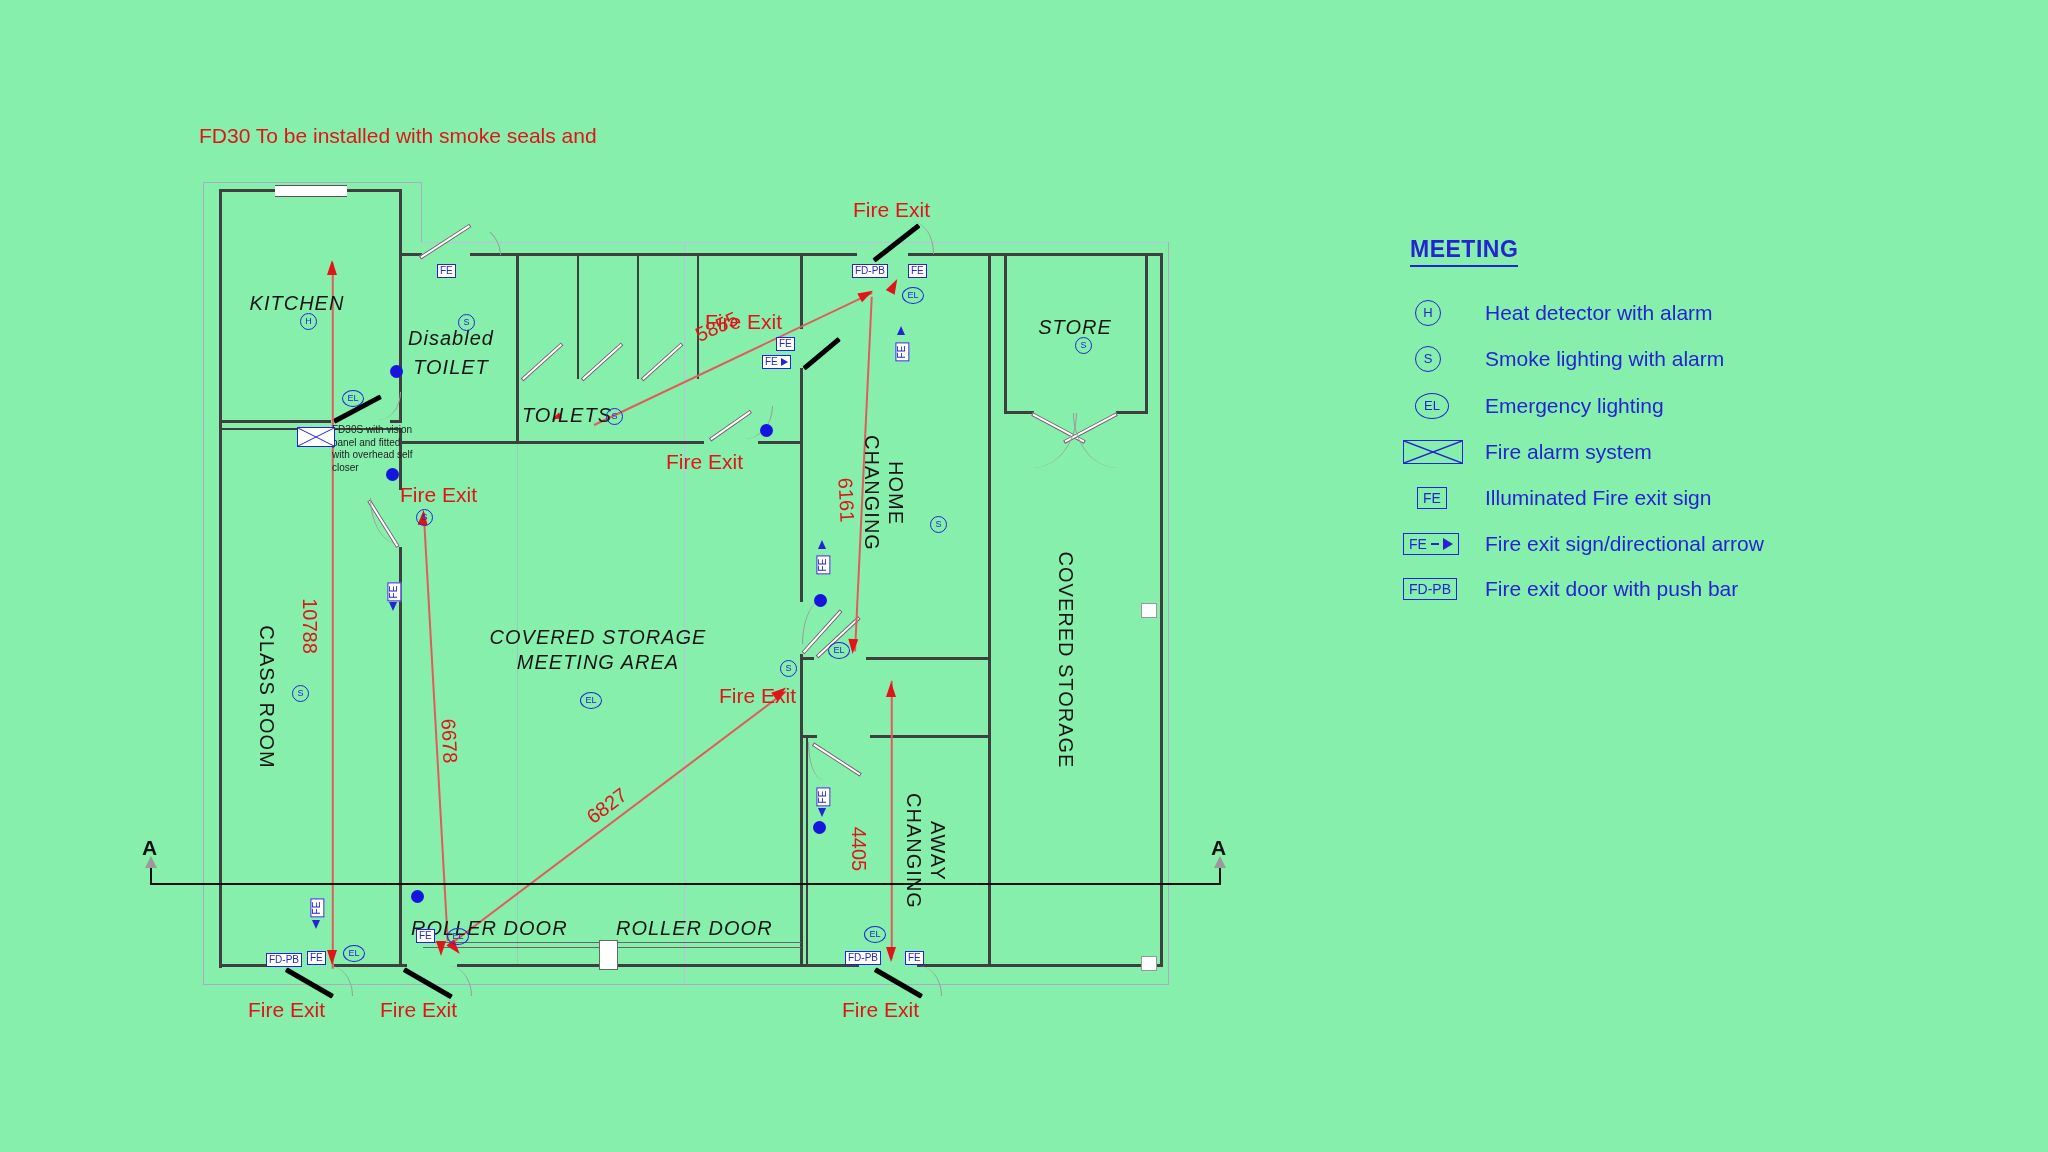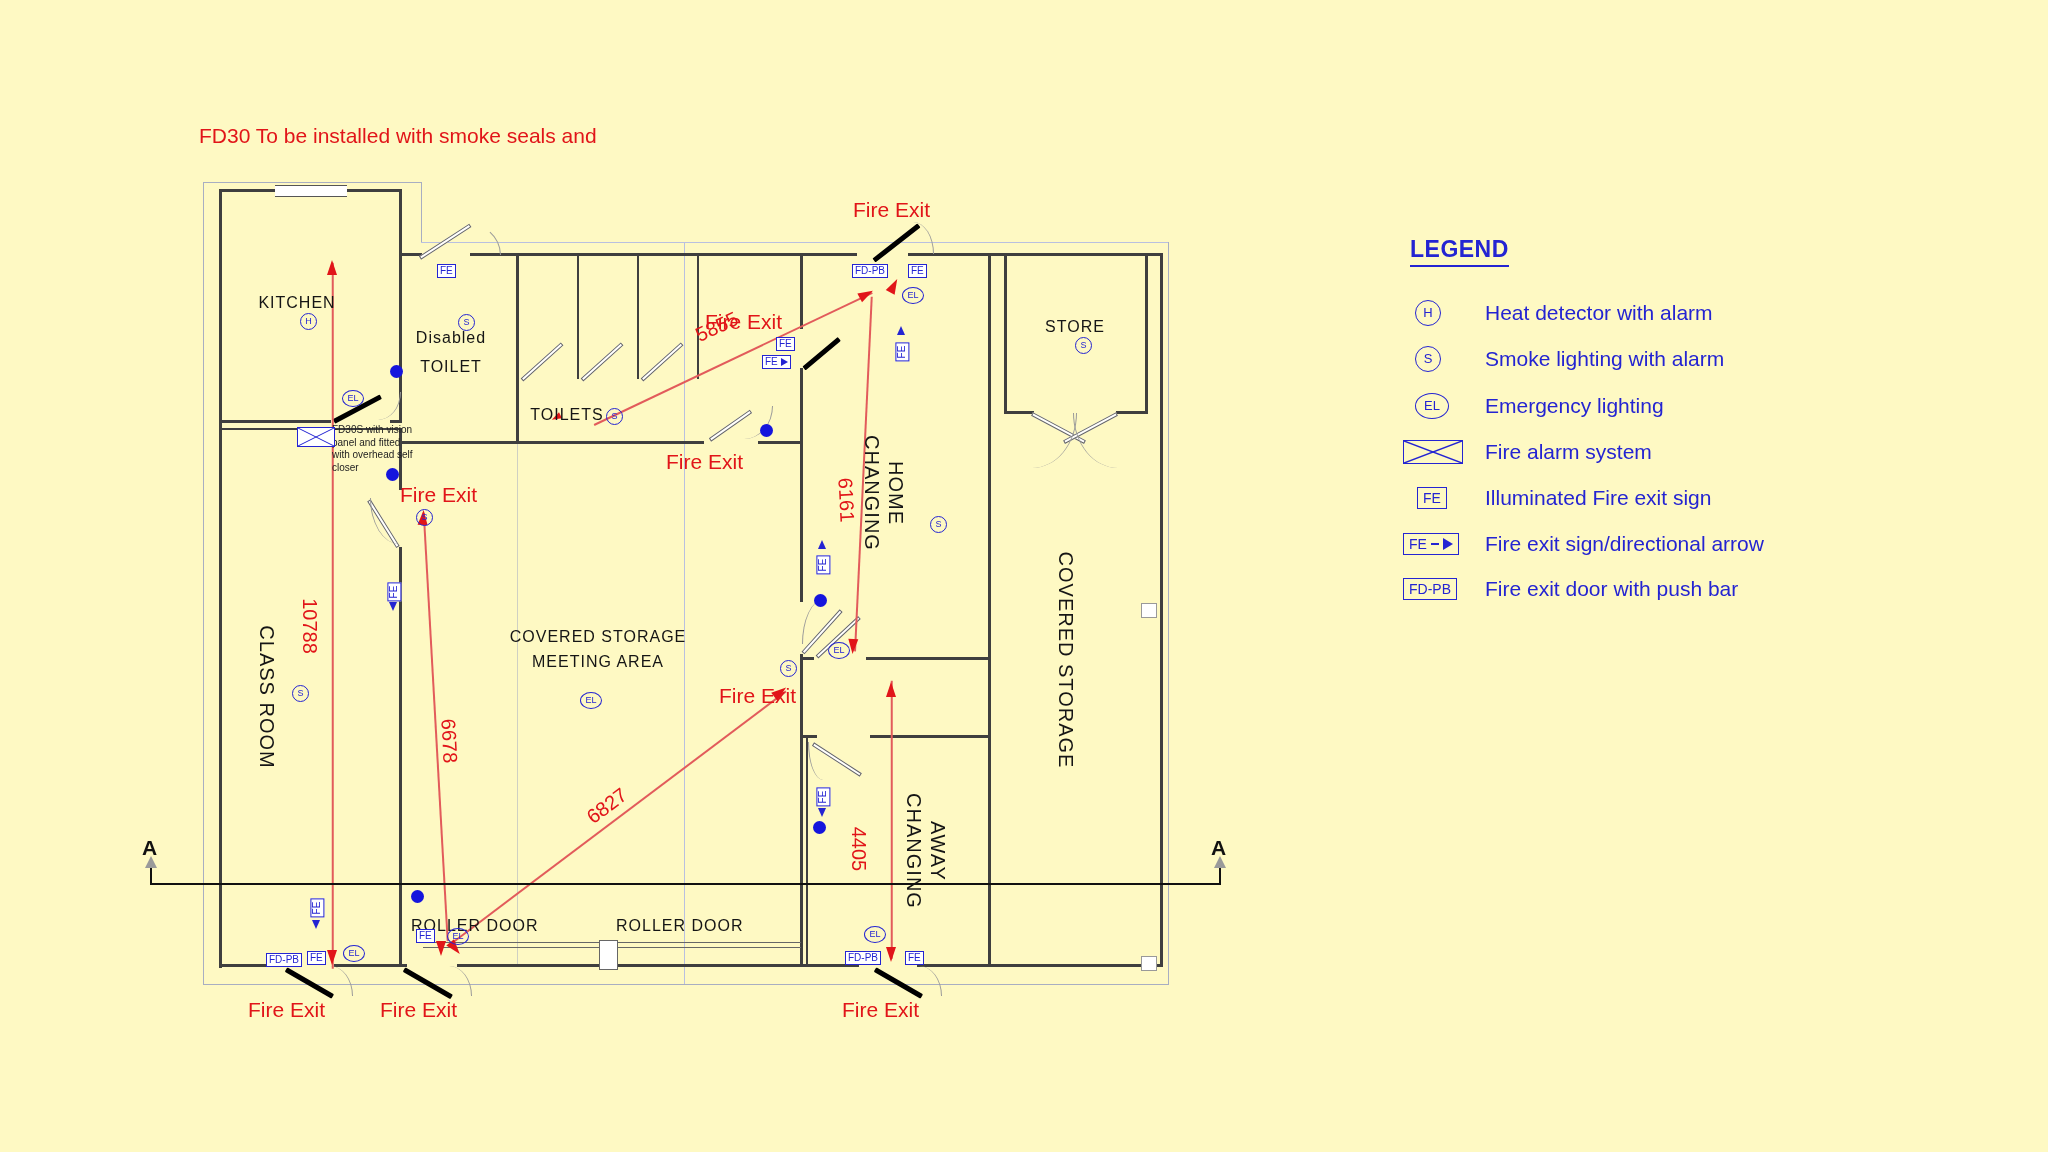--- a/index.html
+++ b/index.html
@@ -1,28 +1,28 @@
 <!DOCTYPE html>
 <html><head>
 <meta charset="utf-8">
 <style>
   :root{
     --red:#e11519; --lred:#e25b5b; --blue:#2424d2; --dot:#1515dd;
     --wall:#3f3f3f; --thin:#a8aec2; --grid:#b9c0e0; --door:#888;
   }
   html,body{margin:0;padding:0;background:#fff;}
-  #canvas{position:relative;width:2048px;height:1152px;background:#fef9c3;overflow:hidden;
+  #canvas{position:relative;width:2048px;height:1152px;background:#86efac;overflow:hidden;
           font-family:"Liberation Sans", sans-serif;}
   .w{position:absolute;background:var(--wall);}
   .tl{position:absolute;background:var(--thin);}
   .bl{position:absolute;background:var(--grid);}
   .lf{position:absolute;height:5px;background:#000;transform-origin:0 50%;border-radius:1px;}
   .lf2{position:absolute;height:2px;background:#fff;border:1px solid #666;transform-origin:0 50%;}
   .arc{position:absolute;border:0 solid #999;background:transparent;}
-  .lbl{position:absolute;color:#151515;font-size:16px;letter-spacing:1px;white-space:nowrap;}
+  .lbl{position:absolute;color:#151515;font-size:20px;letter-spacing:1px;white-space:nowrap;font-style:italic;}
   .ctr{transform:translate(-50%,-50%);text-align:center;}
   .vt{position:absolute;color:#151515;font-size:20px;letter-spacing:1px;white-space:nowrap;
       text-align:center;transform:translate(-50%,-50%) rotate(90deg);line-height:24px;}
   .fx{position:absolute;color:var(--red);font-size:21px;white-space:nowrap;}
   .dim{position:absolute;color:var(--red);font-size:20px;white-space:nowrap;
        transform:translate(-50%,-50%) rotate(90deg);}
   .rl{position:absolute;height:1.5px;background:var(--lred);transform-origin:0 50%;}
   .tri{position:absolute;width:0;height:0;border-left:5px solid transparent;
        border-right:5px solid transparent;border-bottom:15px solid var(--red);
        transform-origin:50% 60%;}
@@ -269,21 +269,21 @@
   <div class="sq" style="left:1141px;top:956px;"></div>
 
   <div class="secline" style="left:150px;top:883px;width:1071px;height:2px;"></div>
   <div class="secline" style="left:150px;top:866px;width:2px;height:17px;"></div>
   <div class="secline" style="left:1219px;top:866px;width:2px;height:17px;"></div>
   <div class="openarr" style="left:145px;top:856px;"></div>
   <div class="openarr" style="left:1214px;top:856px;"></div>
   <div class="secA" style="left:142px;top:836px;">A</div>
   <div class="secA" style="left:1211px;top:836px;">A</div>
 
-  <div class="lg-title" style="left:1410px;top:236px;">LEGEND</div>
+  <div class="lg-title" style="left:1410px;top:236px;">MEETING</div>
   <div class="lrow" style="top:297px;">
     <div class="lsym">
         <div class="lg-cir">H</div>
       </div>
     <div class="ltext">Heat detector with alarm</div>
   </div>
   <div class="lrow" style="top:343px;">
     <div class="lsym">
         <div class="lg-cir">S</div>
       </div>

